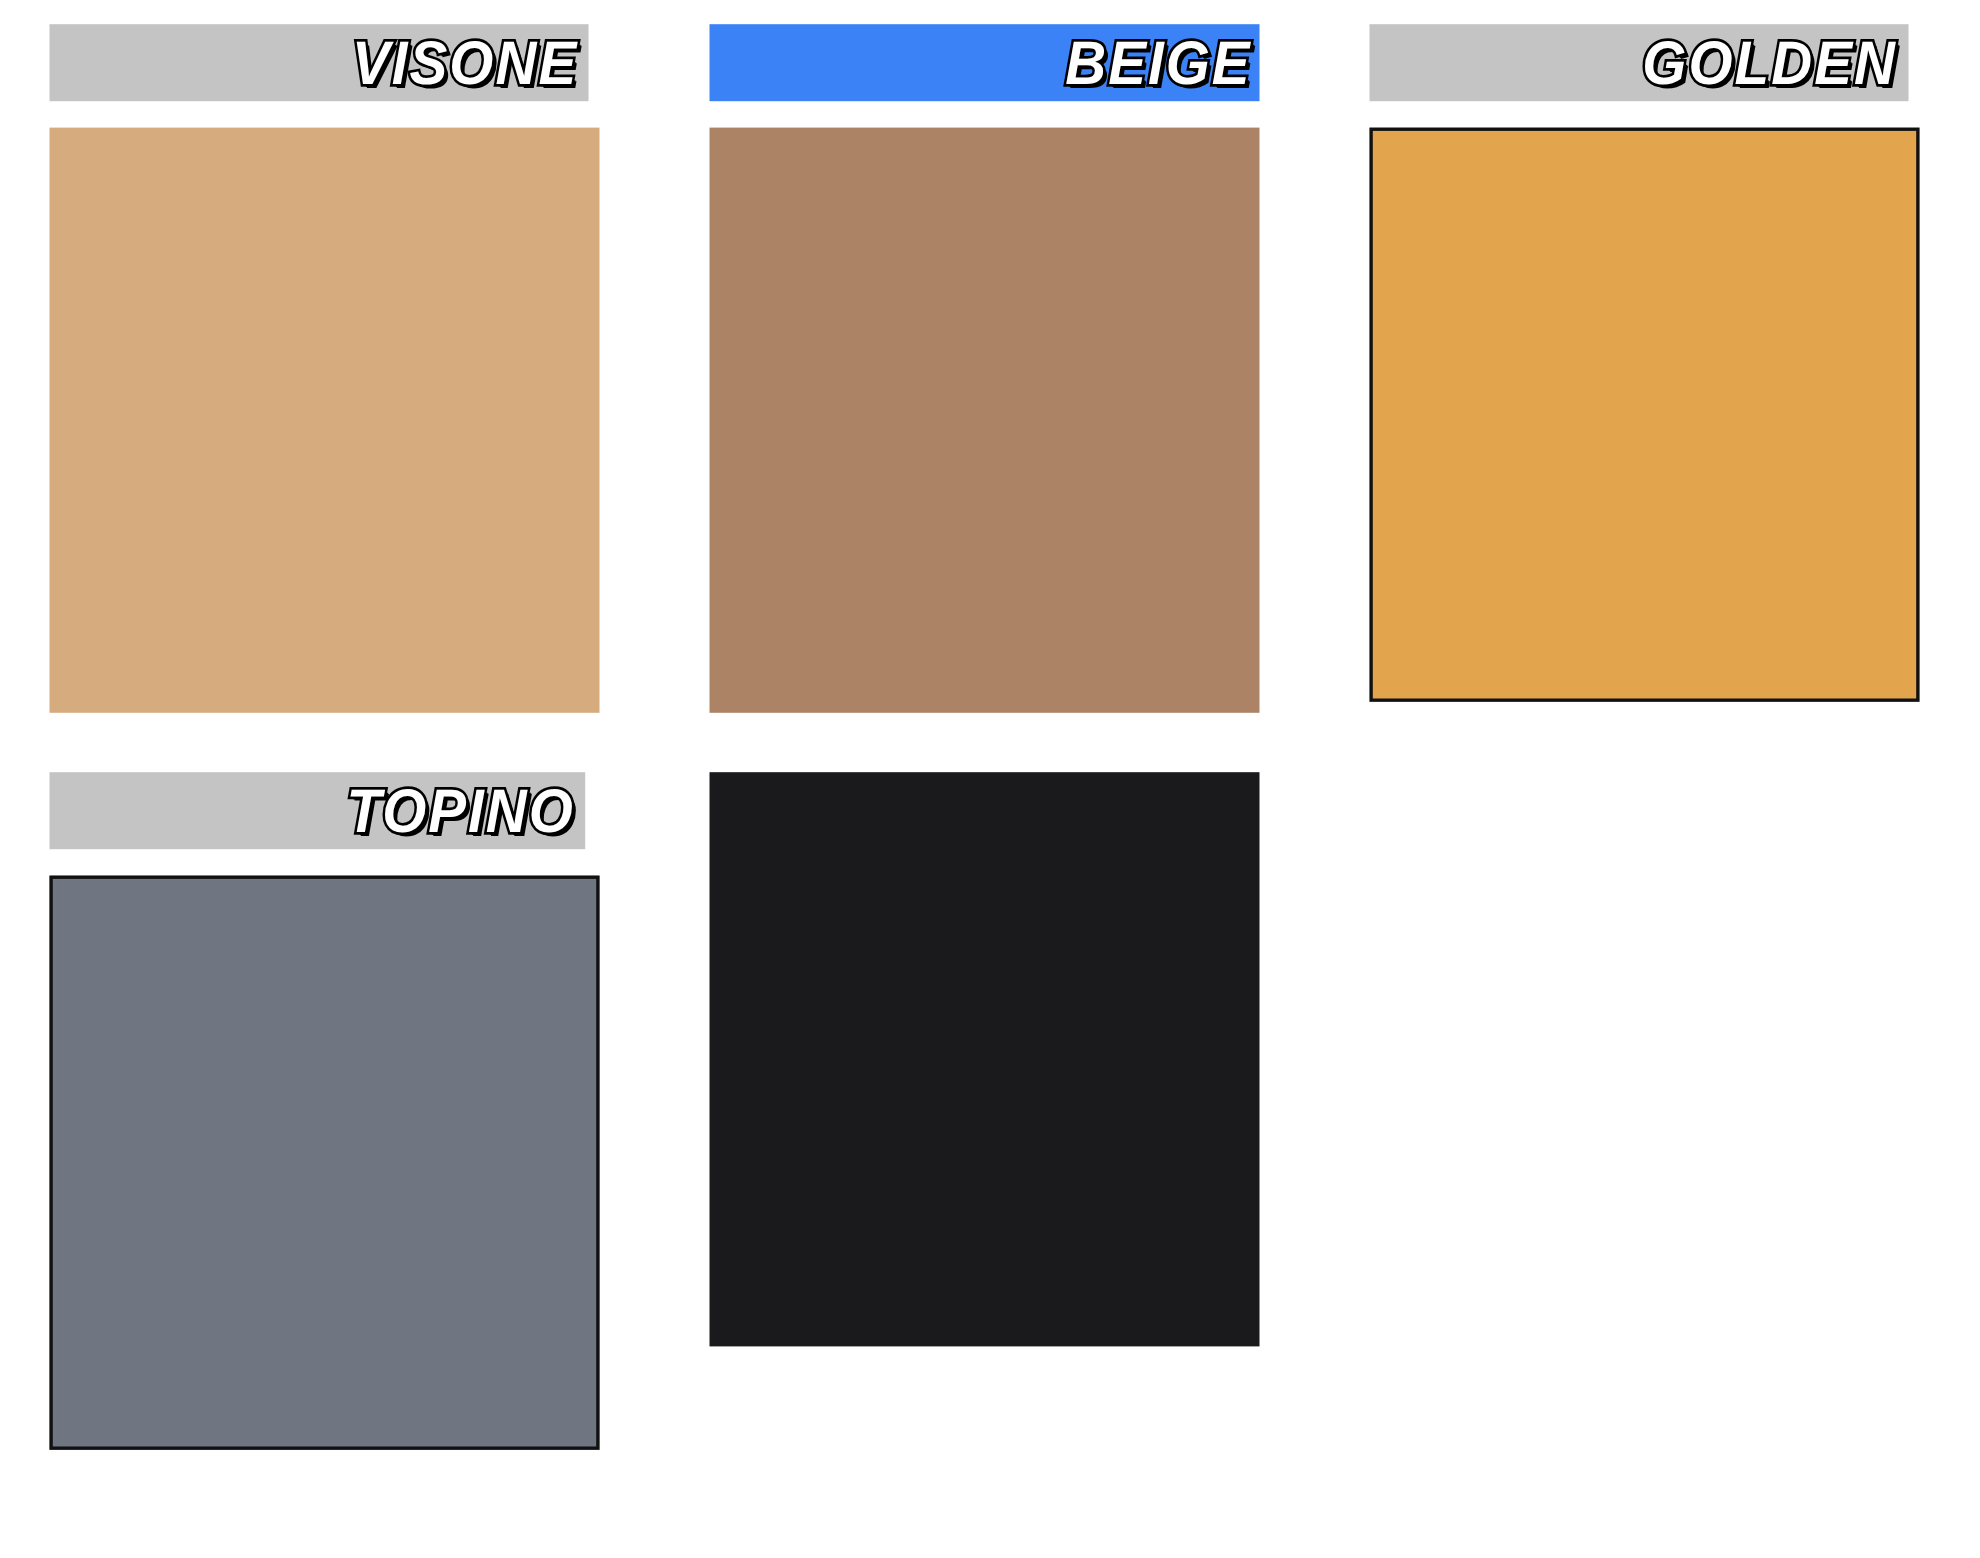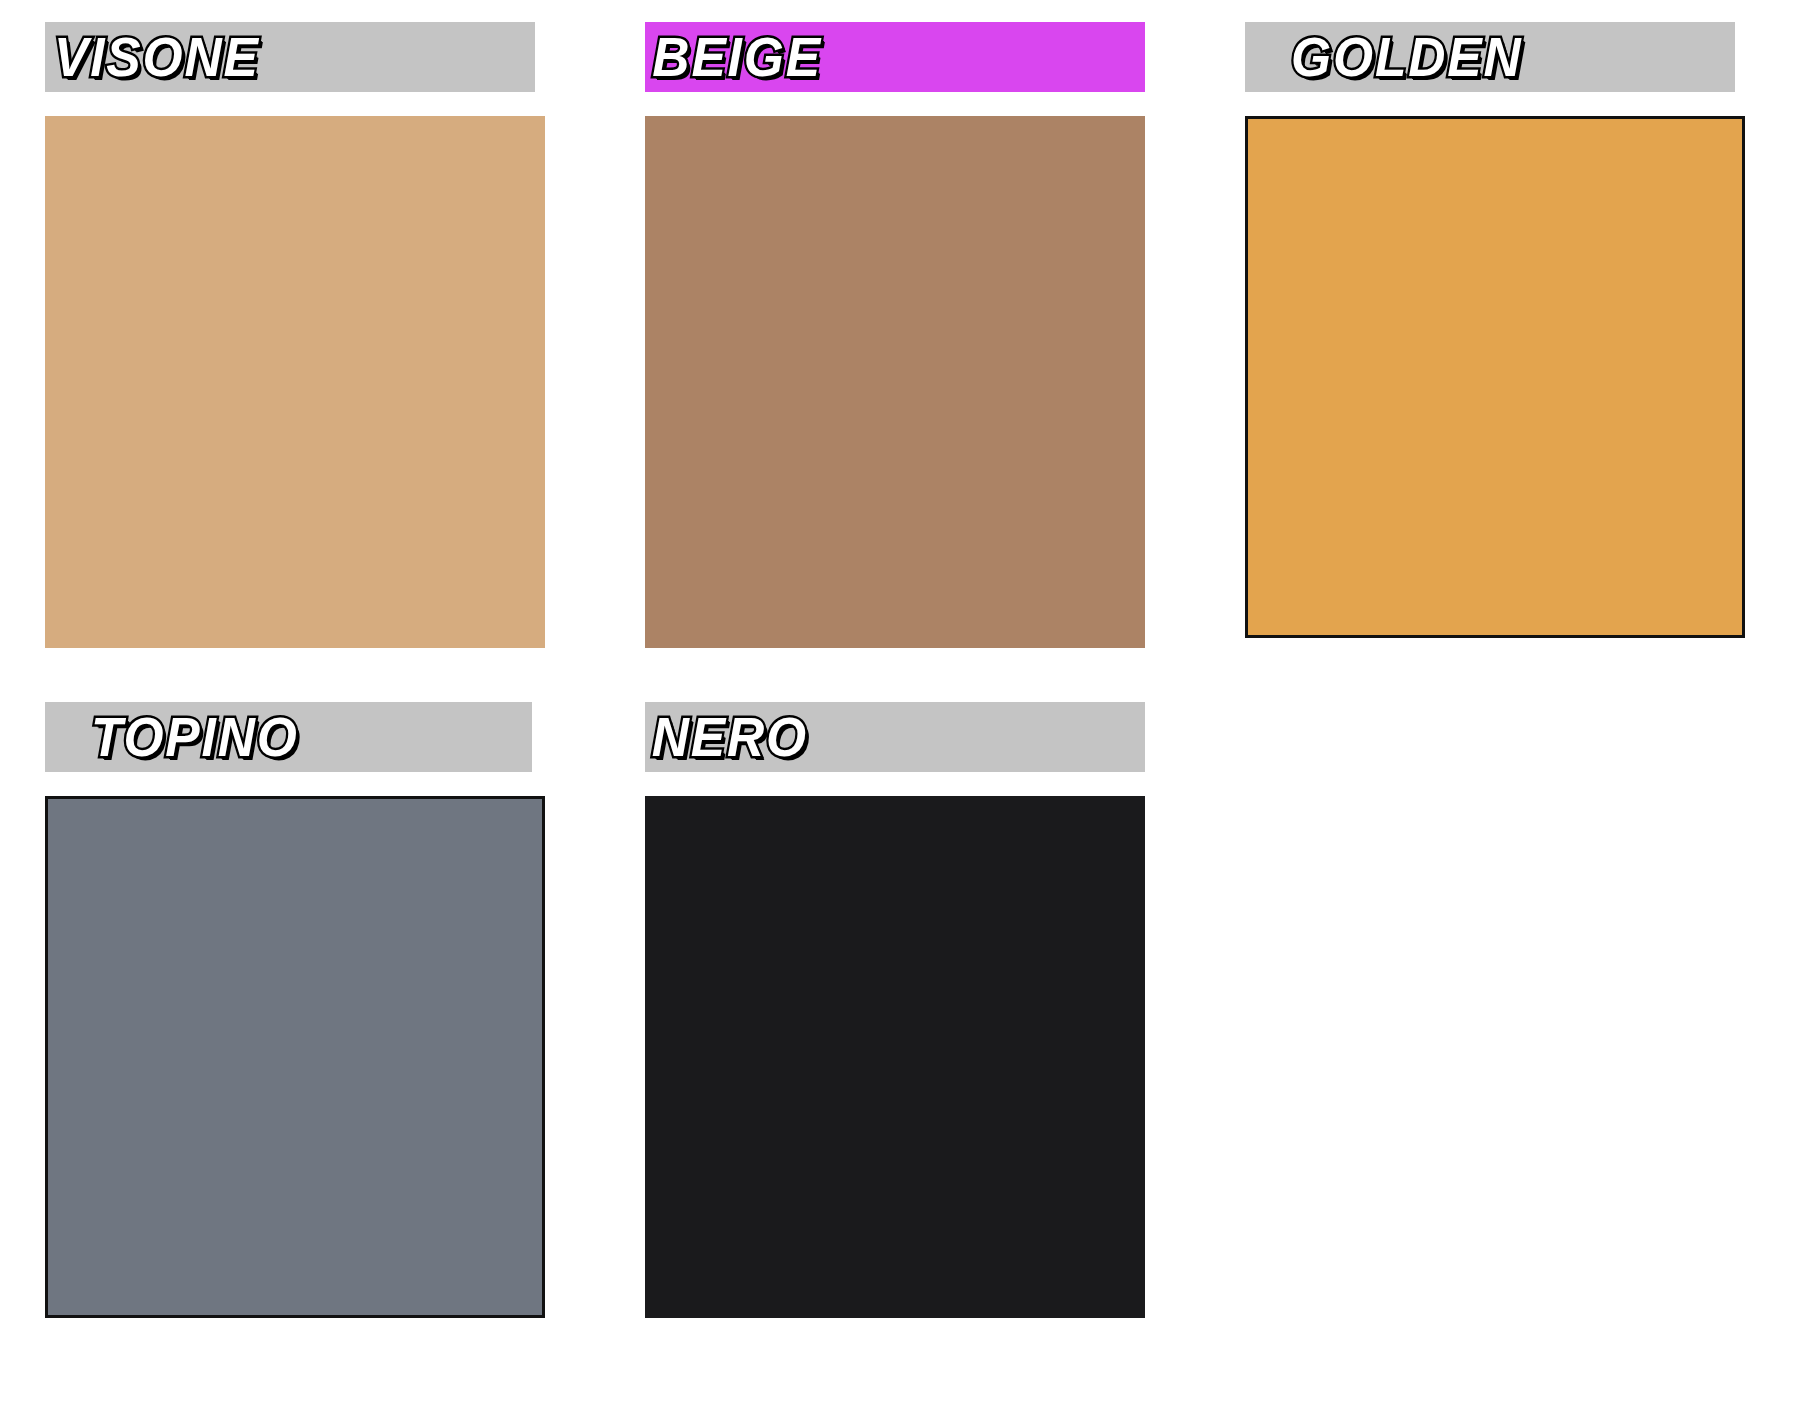--- a/index.html
+++ b/index.html
@@ -43,21 +43,21 @@
     box-sizing: border-box;
   }
 
   
   .label-banner {
     width: 490px;
     height: 70px;
     background: #c4c4c4;
     display: flex;
     align-items: center;
-    justify-content: flex-start;
+    justify-content: flex-end;
     box-sizing: border-box;
     margin-bottom: 24px;
     flex: none;
   }
 
   .label-text {
     font-family: "Liberation Sans", sans-serif;
     font-weight: 700;
     font-style: italic;
     font-size: 56px;
@@ -107,41 +107,38 @@
 
     <div class="swatch-cell row-top col-1">
       <div class="label-banner" style="background: rgb(196, 196, 196);">
         <span class="label-text">VISONE</span>
       </div>
       <div class="swatch-chip" style="background:#D6AC7F;"></div>
     </div>
 
 
     <div class="swatch-cell row-top col-3">
-      <div class="label-banner" style="background: #d946ef;">
+      <div class="label-banner" style="background: #3b82f6;">
         <span class="label-text">BEIGE</span>
       </div>
       <div class="swatch-chip" style="background:#AC8365;"></div>
     </div>
 
     <div class="swatch-cell row-bottom col-1">
       <div class="label-banner" style="background: rgb(196, 196, 196); padding-left: 36px;">
         <span class="label-text">GOLDEN</span>
       </div>
       <div class="swatch-chip bordered" style="background:#E3A44E;"></div>
     </div>
 
     <div class="swatch-cell row-bottom col-2">
       <div class="label-banner" style="background: rgb(196, 196, 196); padding-left: 37px;">
         <span class="label-text">TOPINO</span>
       </div>
       <div class="swatch-chip bordered" style="background:#6F7681;"></div>
     </div>
 
     <div class="swatch-cell row-bottom col-3">
-      <div class="label-banner" style="background: rgb(196, 196, 196);">
-        <span class="label-text">NERO</span>
-      </div>
       <div class="swatch-chip" style="background:#1A1A1C;"></div>
     </div>
 
   </div>
 </div>
 
 </body></html>

